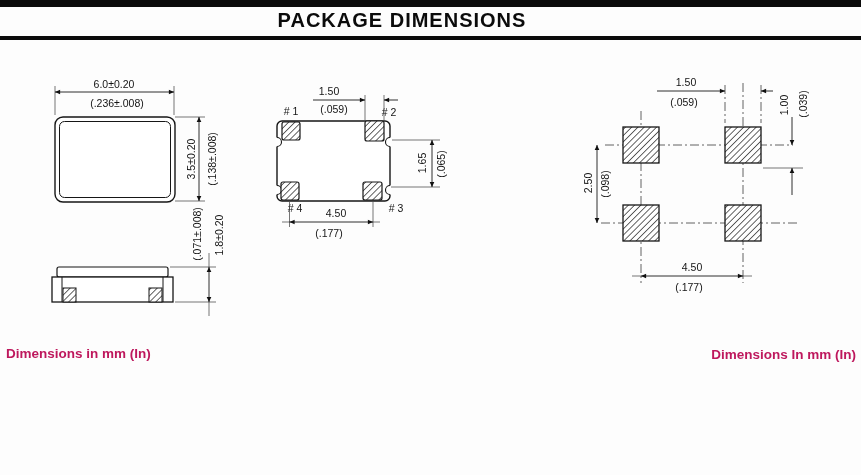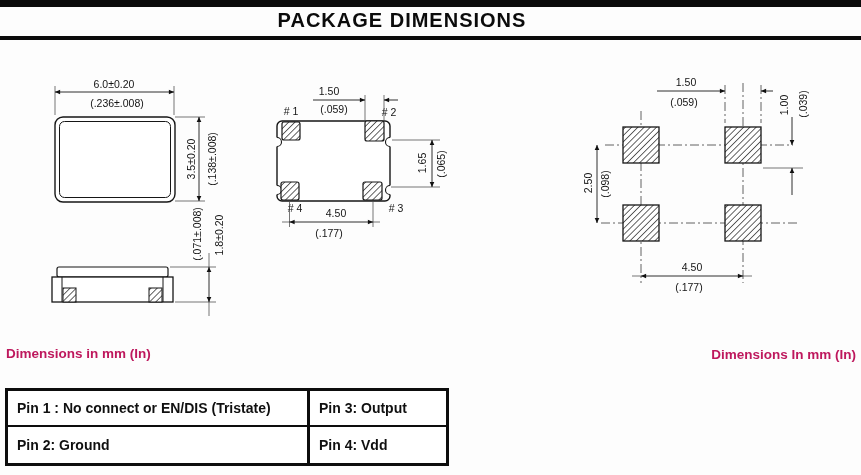--- a/index.html
+++ b/index.html
@@ -162,20 +162,14 @@
     <line class="ext" x1="57" y1="211" x2="66" y2="211"></line>
     <line class="ext" x1="168" y1="211" x2="177" y2="211"></line>
     <line class="dim" x1="66" y1="211" x2="168" y2="211" marker-start="url(#arr)" marker-end="url(#arr)"></line>
     <text x="117" y="206" text-anchor="middle">4.50</text>
     <text x="114" y="226" text-anchor="middle">(.177)</text>
   </svg>
 
   <div class="note" id="note-left">Dimensions in mm (In)</div>
   <div class="note" id="note-right">Dimensions In mm (In)</div>
 
-  <div id="pin-table">
-    <div class="pt-cell pt-r1 pt-c1">Pin 1 : No connect or EN/DIS (Tristate)</div>
-    <div class="pt-cell pt-r1">Pin 3: Output</div>
-    <div class="pt-cell pt-c1">Pin 2: Ground</div>
-    <div class="pt-cell">Pin 4: Vdd</div>
-  </div>
 
 </div>
 
 </body></html>

